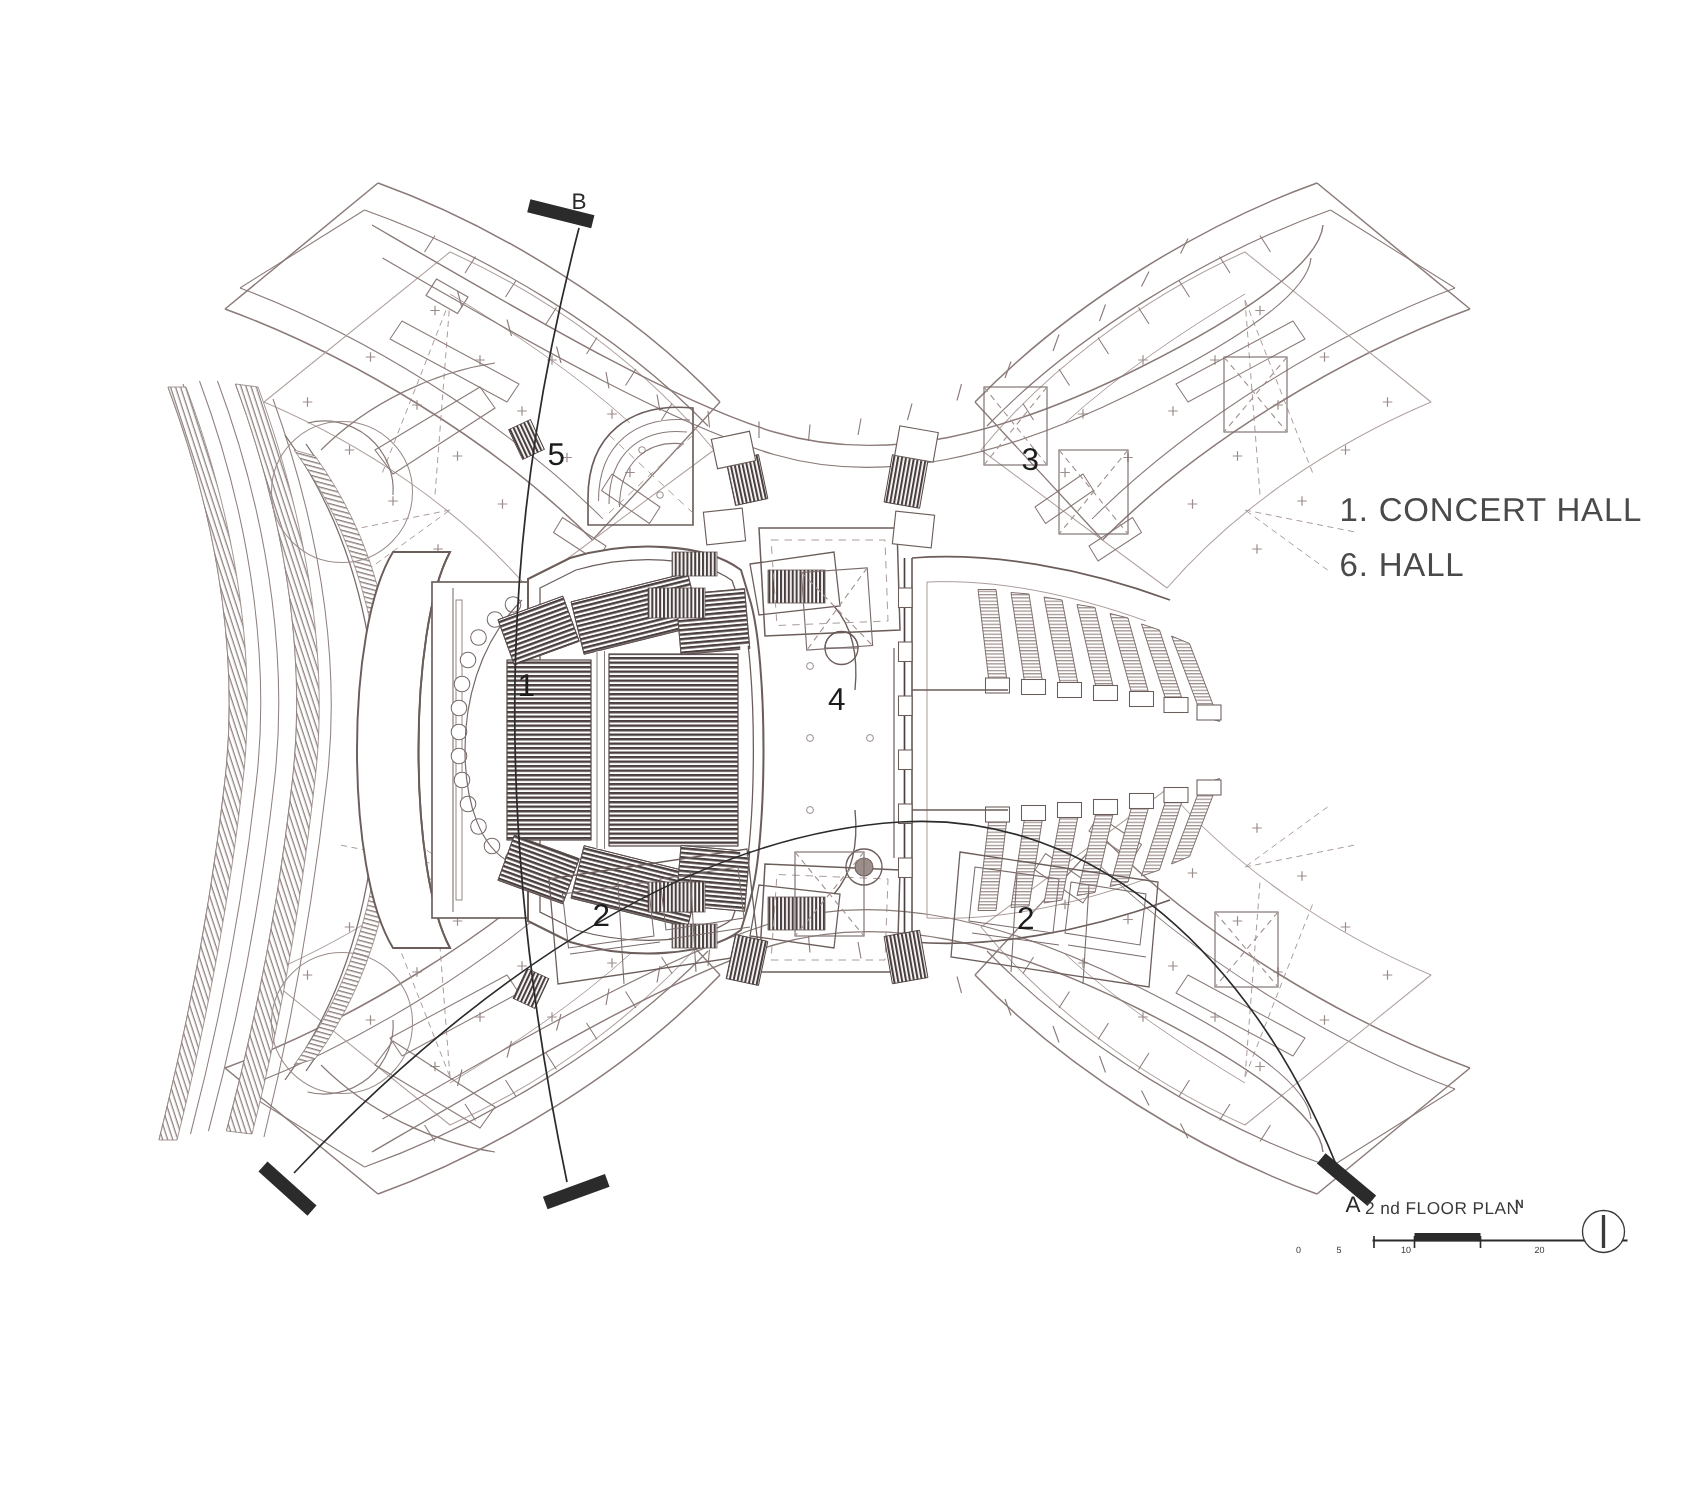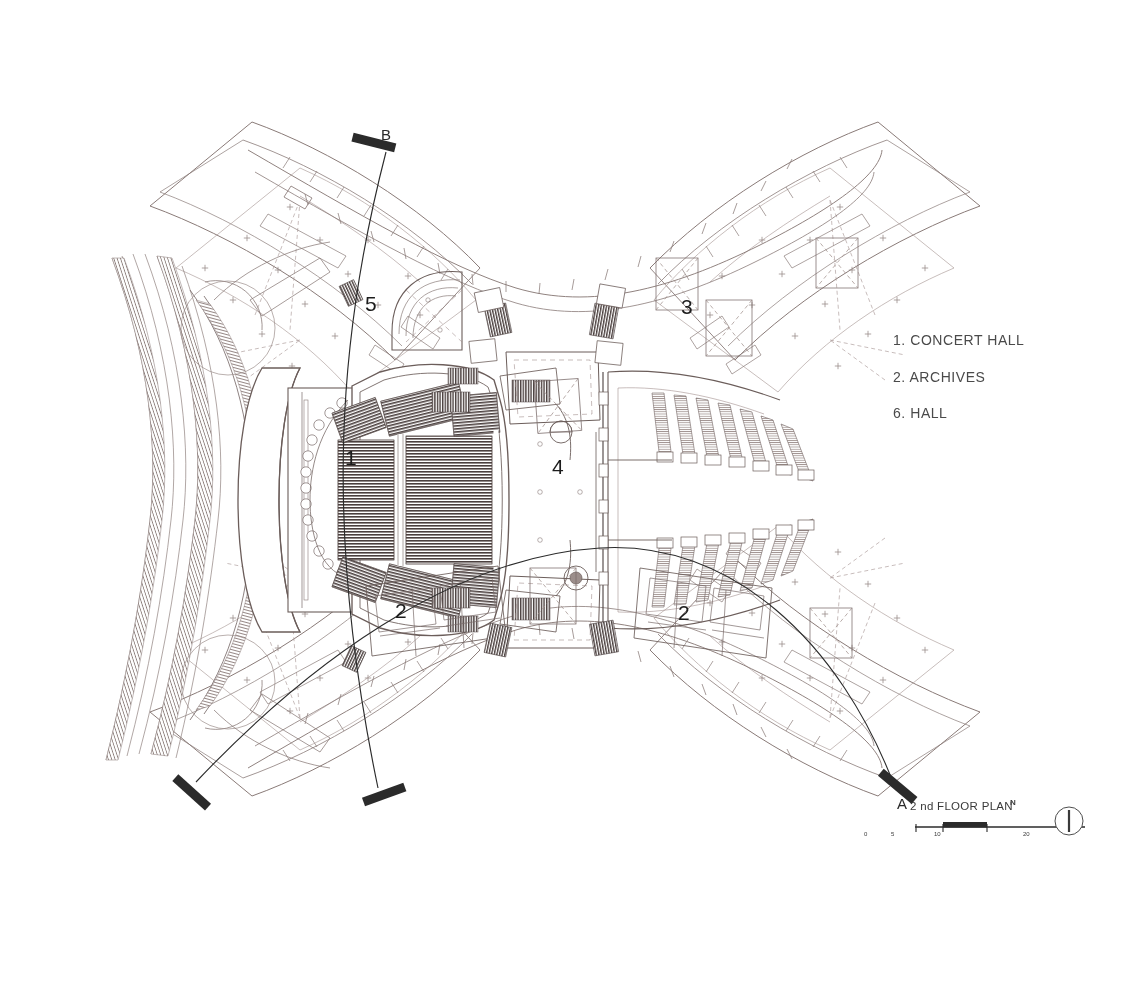--- a/index.html
+++ b/index.html
@@ -9,21 +9,21 @@
     font-family:"Liberation Sans","DejaVu Sans",sans-serif;
     color:#3a3a3a;
   }
   #sheet{position:absolute;inset:0;width:1130px;height:1000px;}
 
   
   #legend{
     position:absolute;left:893px;top:322px;width:230px;
   }
   .legend-row{
-    font-size:14px;letter-spacing:.55px;color:#4a4a4a;
+    font-size:22px;letter-spacing:.55px;color:#4a4a4a;
     line-height:36.5px;white-space:nowrap;font-weight:400;
   }
 
   
   #titleblock{position:absolute;left:855px;top:800px;width:180px;height:48px;}
   #plan-title{
     position:absolute;left:55px;top:0px;font-size:11.5px;
     letter-spacing:.3px;color:#3a3a3a;white-space:nowrap;font-weight:400;
   }
   #north-label{
@@ -611,21 +611,20 @@
 <div class="room-num" style="left:681px;top:295px;">3</div>
 <div class="room-num" style="left:552px;top:455px;">4</div>
 <div class="room-num" style="left:395px;top:599px;">2</div>
 <div class="room-num" style="left:678px;top:601px;">2</div>
 
 <div class="sec-letter" style="left:381px;top:126px;">B</div>
 <div class="sec-letter" style="left:897px;top:795px;">A</div>
 
 <div id="legend">
   <div class="legend-row">1. CONCERT HALL</div>
-  <div class="legend-row">2. ARCHIVES</div>
   <div class="legend-row">6. HALL</div>
 </div>
 
 <div id="titleblock">
   <div id="plan-title">2 nd FLOOR PLAN</div>
   <div id="north-label">N</div>
   <div class="scale-tick-label" style="left:9px;">0</div>
   <div class="scale-tick-label" style="left:36px;">5</div>
   <div class="scale-tick-label" style="left:79px;">10</div>
   <div class="scale-tick-label" style="left:168px;">20</div>

